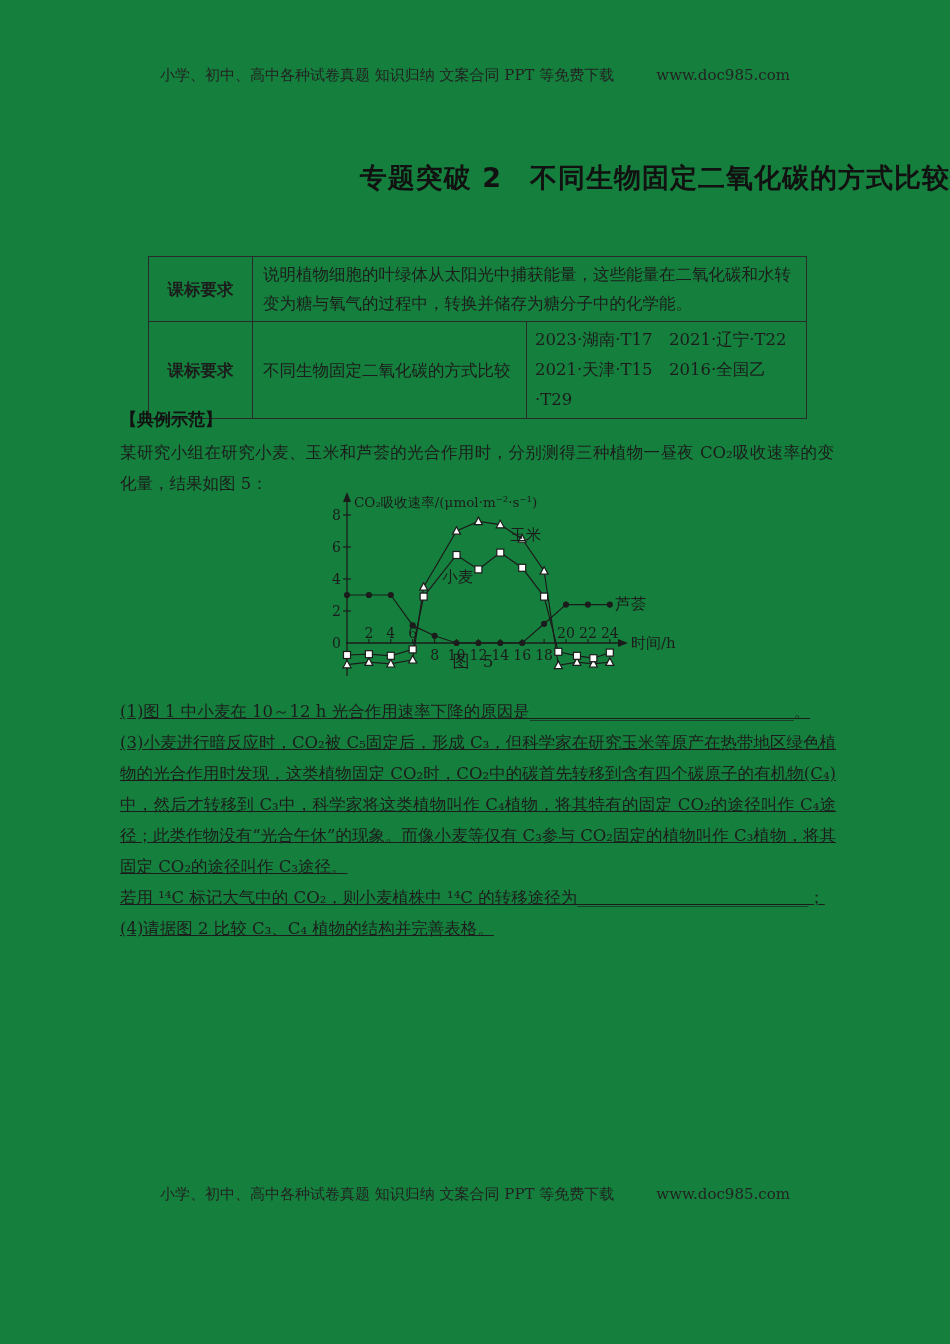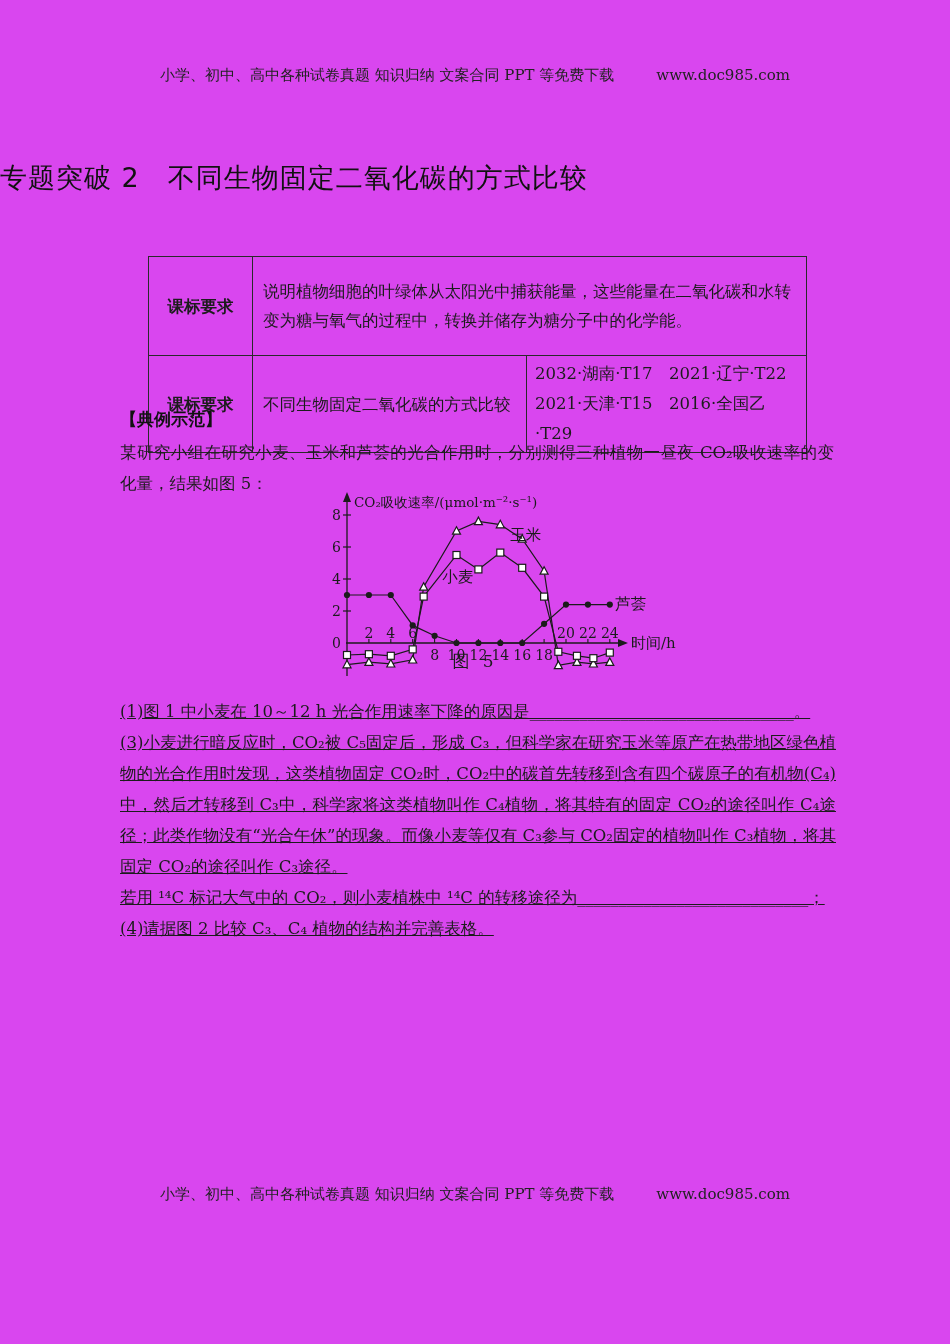--- a/index.html
+++ b/index.html
@@ -1,38 +1,38 @@
 <!DOCTYPE html>
 <html><head>
 <meta charset="utf-8">
 <style>
   html,body{margin:0;padding:0;background:#fff;}
   .page{
-    position:relative;width:950px;height:1344px;background:#d946ef;
+    position:relative;width:950px;height:1344px;background:#15803d;
     font-family:"DejaVu Serif","Liberation Serif",serif;color:#1c1c1c;overflow:hidden;
   }
   .hdr{
     position:absolute;left:0;width:100%;text-align:center;
     font-size:15px;color:#222;white-space:nowrap;
   }
   .hdr .url{margin-left:42px;color:#222;text-decoration:none;}
   .hdr.top{top:66px;}
   .hdr.bottom{top:1185px;}
   .title{
-    position:absolute;top:160px;left:0;width:100%;margin:0;text-align:left;
+    position:absolute;top:160px;left:0;width:100%;margin:0;text-align:right;
     font-family:"DejaVu Sans","Liberation Sans",sans-serif;
-    font-weight:normal;font-size:27px;color:#111;letter-spacing:1px;
+    font-weight:bold;font-size:27px;color:#111;letter-spacing:1px;
   }
   .qtable{
     position:absolute;left:148px;top:256px;width:658px;
     border-collapse:collapse;table-layout:fixed;
     font-size:16.5px;color:#1c1c1c;
   }
   .qtable td{
-    border:1.4px solid #2a2a2a;padding:20px 10px;vertical-align:middle;line-height:29px;
+    border:1.4px solid #2a2a2a;padding:3px 10px;vertical-align:middle;line-height:29px;
   }
   .qtable td.lbl{
     text-align:center;
     font-family:"DejaVu Sans","Liberation Sans",sans-serif;
     font-weight:bold;font-size:16.5px;padding:3px 18px;
   }
   .qtable td.exams{line-height:30px;padding:3px 8px;}
   .sect{
     position:absolute;left:120px;top:408px;
     font-family:Liberation Serif, serif;
@@ -70,21 +70,21 @@
       </colgroup>
     <tbody>
         <tr>
       <td class="lbl">课标要求</td>
       <td colspan="2">说明植物细胞的叶绿体从太阳光中捕获能量，这些能量在二氧化碳和水转变为糖与氧气的过程中，转换并储存为糖分子中的化学能。</td>
     </tr>
     <tr>
       <td class="lbl">课标要求</td>
       <td>不同生物固定二氧化碳的方式比较</td>
       <td class="exams">
-        <div>2032·湖南·T17　2021·辽宁·T22</div>
+        <div>2023·湖南·T17　2021·辽宁·T22</div>
         <div>2021·天津·T15　2016·全国乙·T29</div>
       </td>
     </tr>
   </tbody>
     </table>
 
   <div class="sect">【典例示范】</div>
 
   <p class="intro">某研究小组在研究小麦、玉米和芦荟的光合作用时，分别测得三种植物一昼夜 CO₂吸收速率的变化量，结果如图 5：</p>
 

